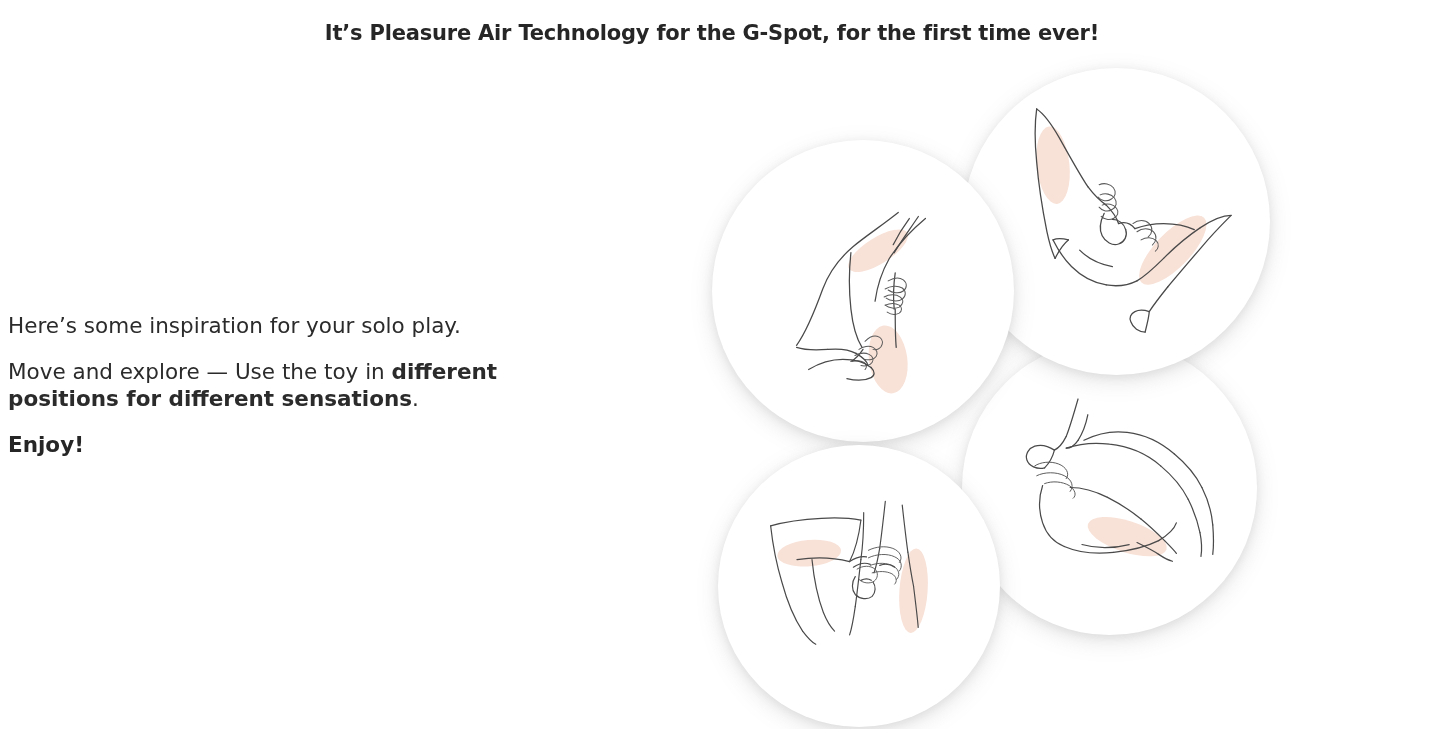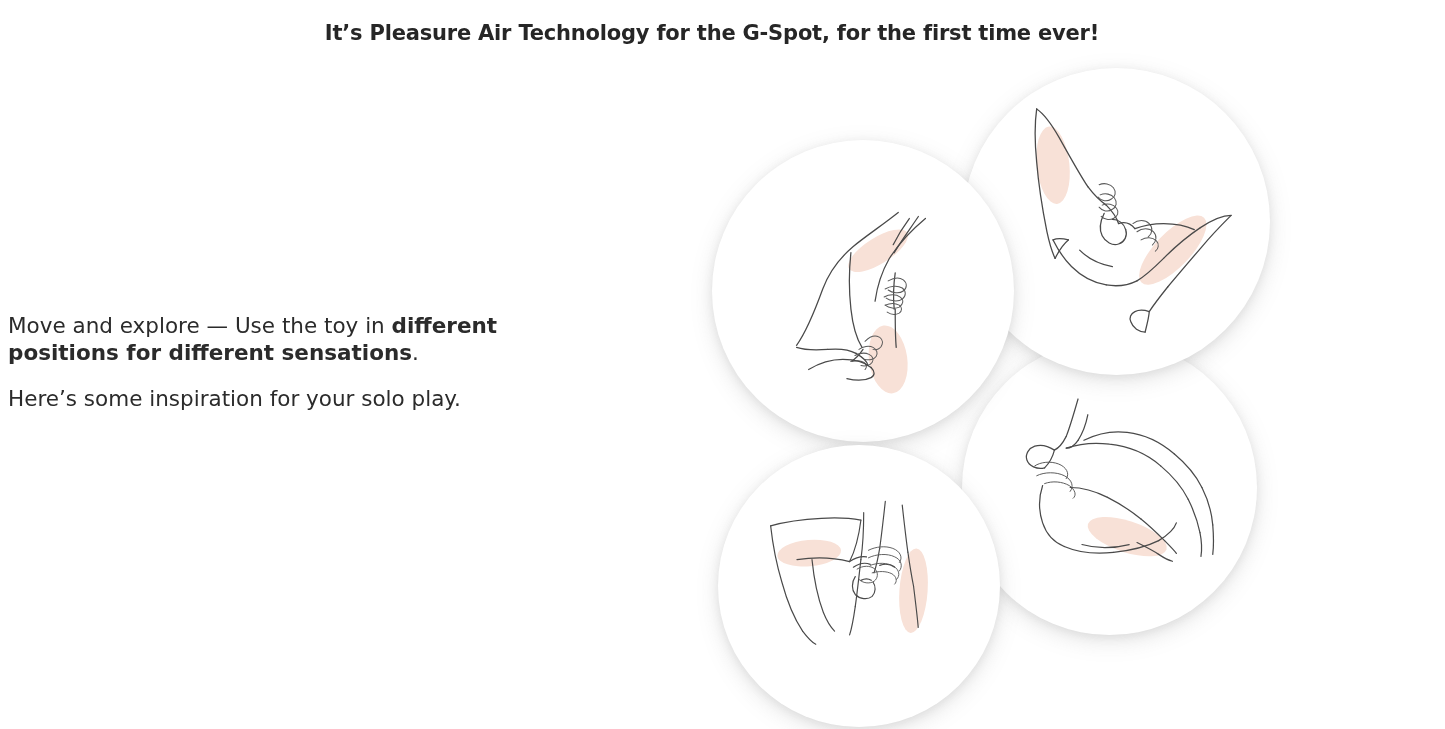--- a/index.html
+++ b/index.html
@@ -85,24 +85,25 @@
   .ink-thin { fill: none; stroke: #5a5a5a; stroke-width: 1.0; stroke-linecap: round; stroke-linejoin: round; }
   .blush { fill: #f8e1d7; }
 </style>
 </head>
 <body>
 
 <h1 class="page-title">It’s Pleasure Air Technology for the G-Spot, for the first time ever!</h1>
 
 <div class="copy-block">
 
+  <p class="copy-para">Here’s some inspiration for your solo play.</p>
+
   <p class="copy-para tight"><span>Move and explore — Use the toy in </span><b>different positions for different sensations</b><span>.</span></p>
 
-  <p class="copy-para">Here’s some inspiration for your solo play.</p>
-
+  <p class="copy-enjoy">Enjoy!</p>
 </div>
 
 <div class="illustration-cluster">
 
   <div class="pose-circle pose-1">
     <svg viewBox="0 0 300 300" aria-hidden="true">
       <ellipse class="blush" cx="165" cy="110" rx="34" ry="13" transform="rotate(-32 165 110)"></ellipse>
       <ellipse class="blush" cx="175" cy="218" rx="19" ry="34" transform="rotate(-8 175 218)"></ellipse>
       <path class="ink" d="M212 78 C200 88 186 102 176 118 C168 132 164 146 162 160"></path>
       <path class="ink" d="M205 76 C197 88 188 100 181 112"></path>

